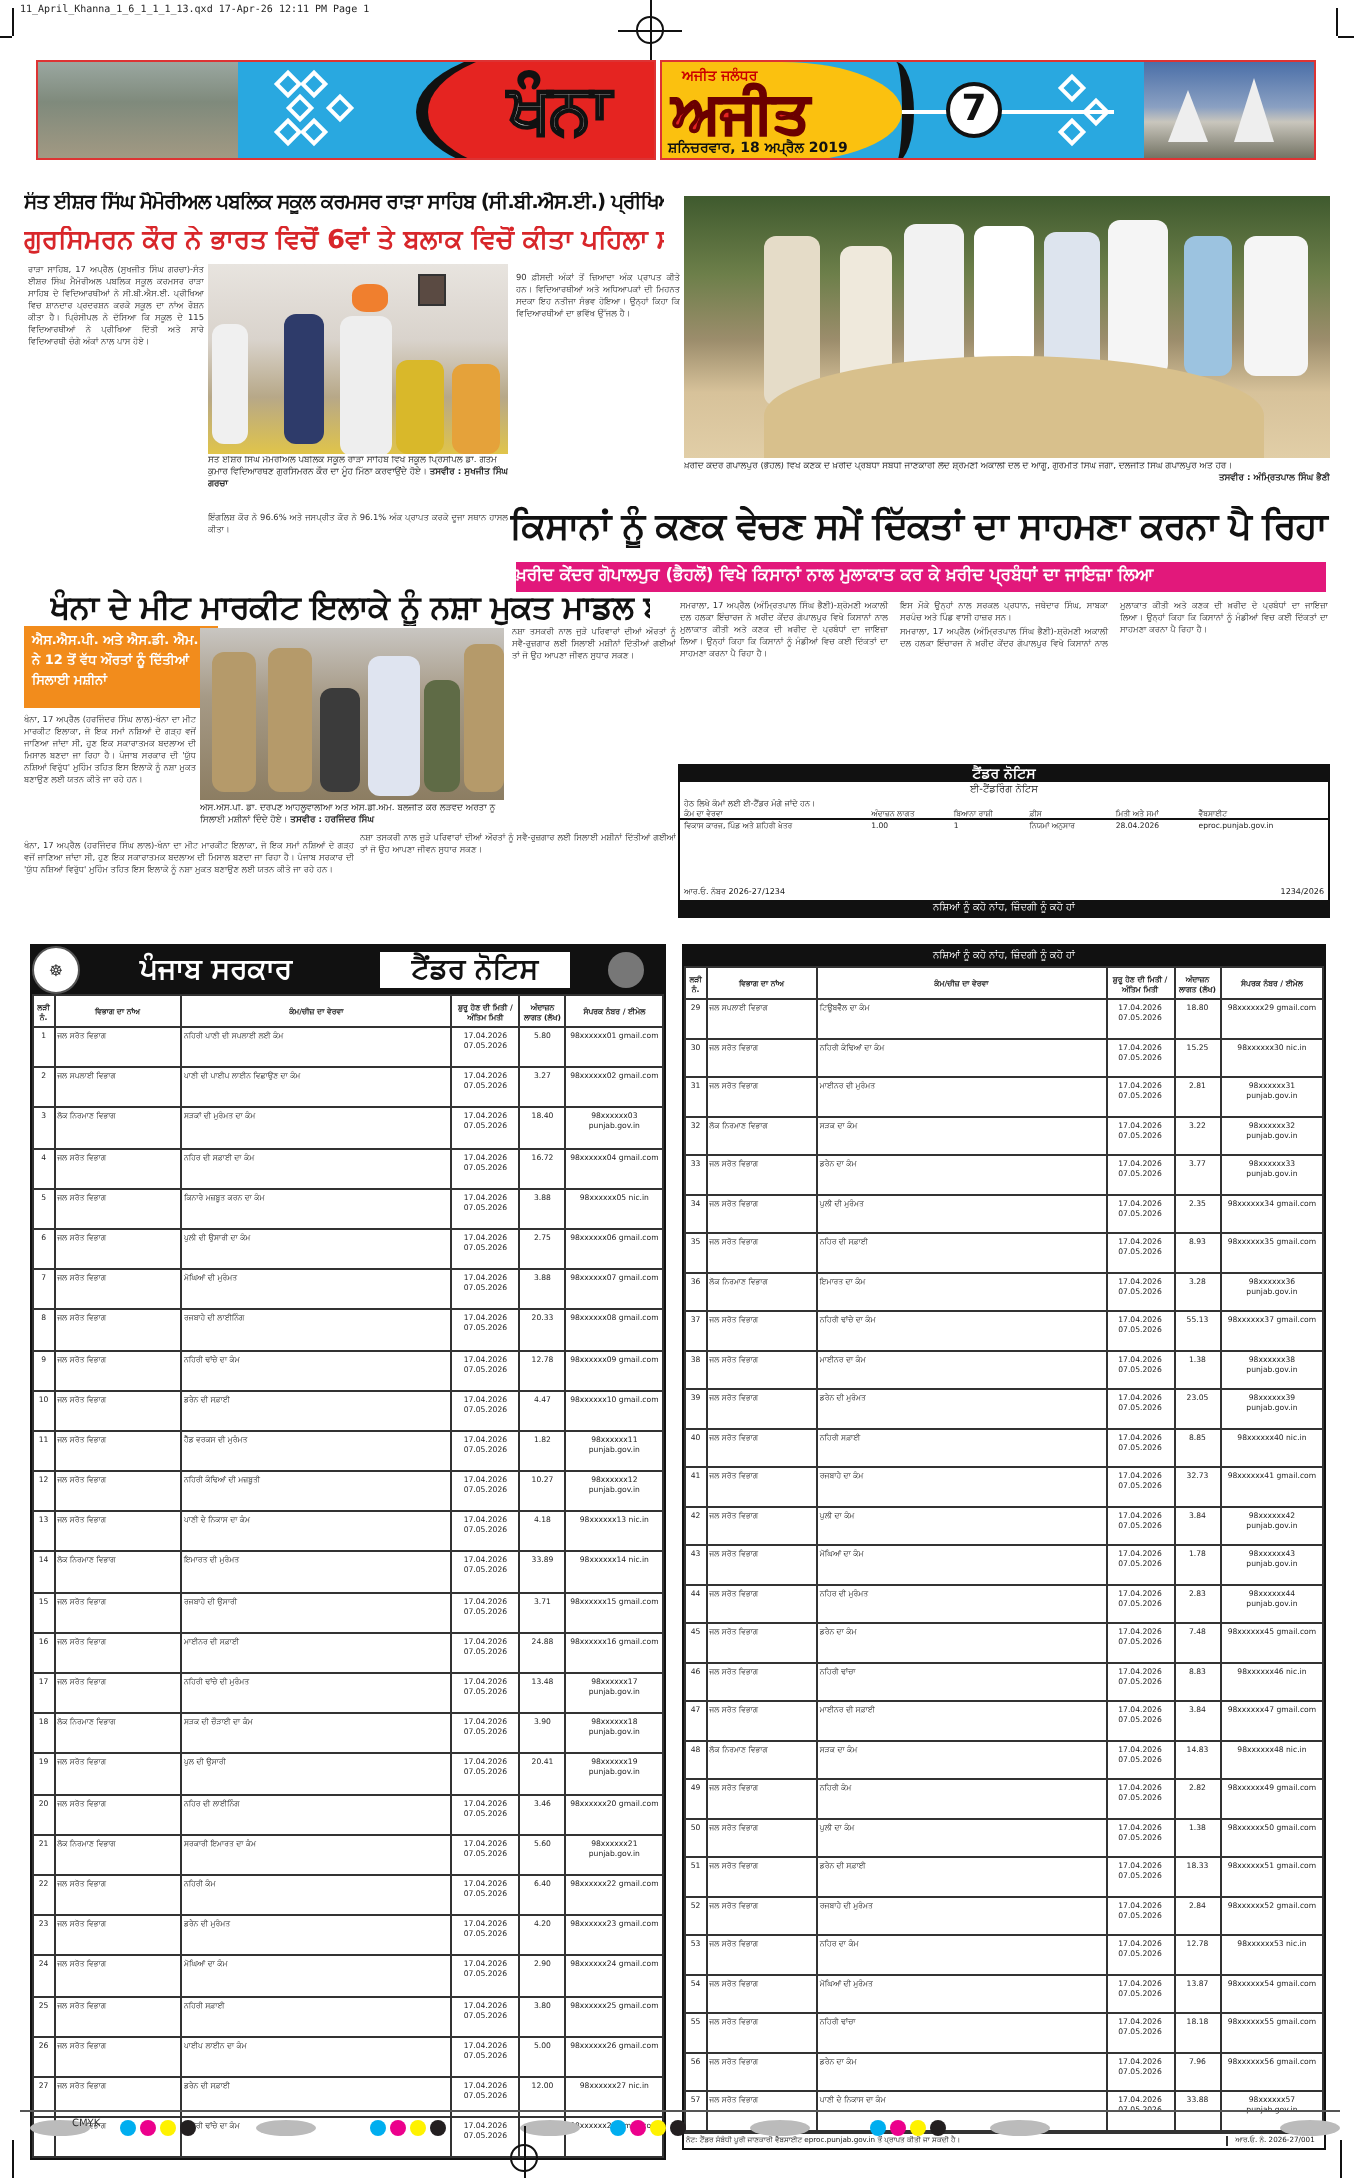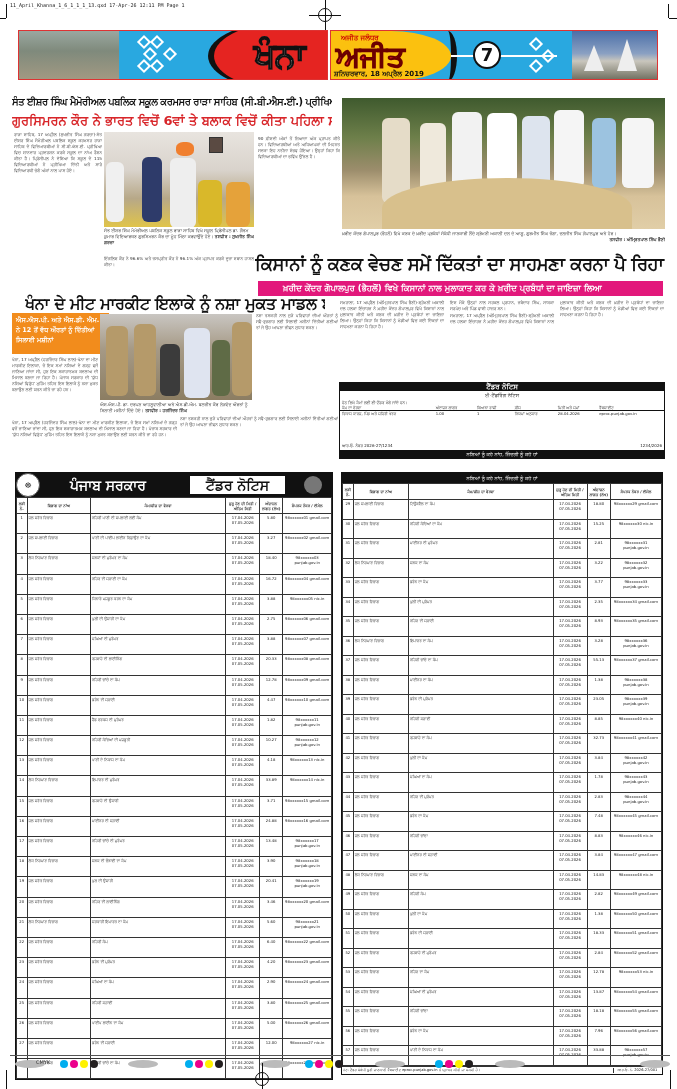--- a/index.html
+++ b/index.html
@@ -31,21 +31,21 @@
   .hl{position:absolute;font-weight:bold;white-space:nowrap;overflow:hidden}
   .hl1{left:12px;top:96px;width:320px;font-size:10px;color:#111;letter-spacing:-0.5px}
   .hl2{left:12px;top:113px;width:320px;font-size:13px;color:#d8262a}
   .textcol{position:absolute;font-size:4.2px;line-height:6px;color:#333;text-align:justify;overflow:hidden}
   .textcol p{margin-bottom:1px}
   .photo-box{position:absolute;overflow:hidden}
   .caption{position:absolute;font-size:4.4px;line-height:6px;color:#222;overflow:hidden}
   .hl3{left:25px;top:294px;width:300px;font-size:16px;color:#111;letter-spacing:-0.3px}
   .orangebox{position:absolute;left:12px;top:313px;width:97px;height:41px;background:#f28c1c;color:#fff;font-size:6.5px;font-weight:bold;line-height:10px;padding:2px 4px}
   .hl4{left:255px;top:253px;width:410px;font-size:18px;color:#111;letter-spacing:-0.5px}
-  .pinkbar{position:absolute;left:258px;top:281px;width:405px;height:15px;background:#e2187b;color:#fff;font-size:8.5px;font-weight:bold;line-height:15px;padding-left:25px;white-space:nowrap;overflow:hidden}
+  .pinkbar{position:absolute;left:258px;top:281px;width:405px;height:15px;background:#e2187b;color:#fff;font-size:8.5px;font-weight:bold;line-height:15px;padding-left:0;white-space:nowrap;overflow:hidden}
   .noticebox{position:absolute;left:339px;top:382px;width:326px;height:77px;border:1px solid #111;font-size:4px;color:#222}
   .noticebox .bar{height:8px;background:#111;color:#fff;font-size:7px;font-weight:bold;text-align:center;line-height:8px}
   .noticebox .sub{text-align:center;font-size:5px;margin:1px 0}
   .noticebox table{width:100%;border-collapse:collapse;font-size:3.8px}
   .noticebox td,.noticebox th{padding:0 2px;font-weight:normal;text-align:left}
   .noticebox .foot{position:absolute;bottom:0;left:0;right:0;height:8px;background:#111;color:#fff;font-size:5px;text-align:center;line-height:8px}
   
   .tender{position:absolute;left:15px;top:472px;width:318px;border:1px solid #111}
   .tender-head{height:24px;background:#111;display:flex;align-items:center;position:relative}
   .emblem{width:24px;height:24px;background:#fff;border:1px solid #555;border-radius:50%;display:flex;align-items:center;justify-content:center;font-size:8px;color:#333}

